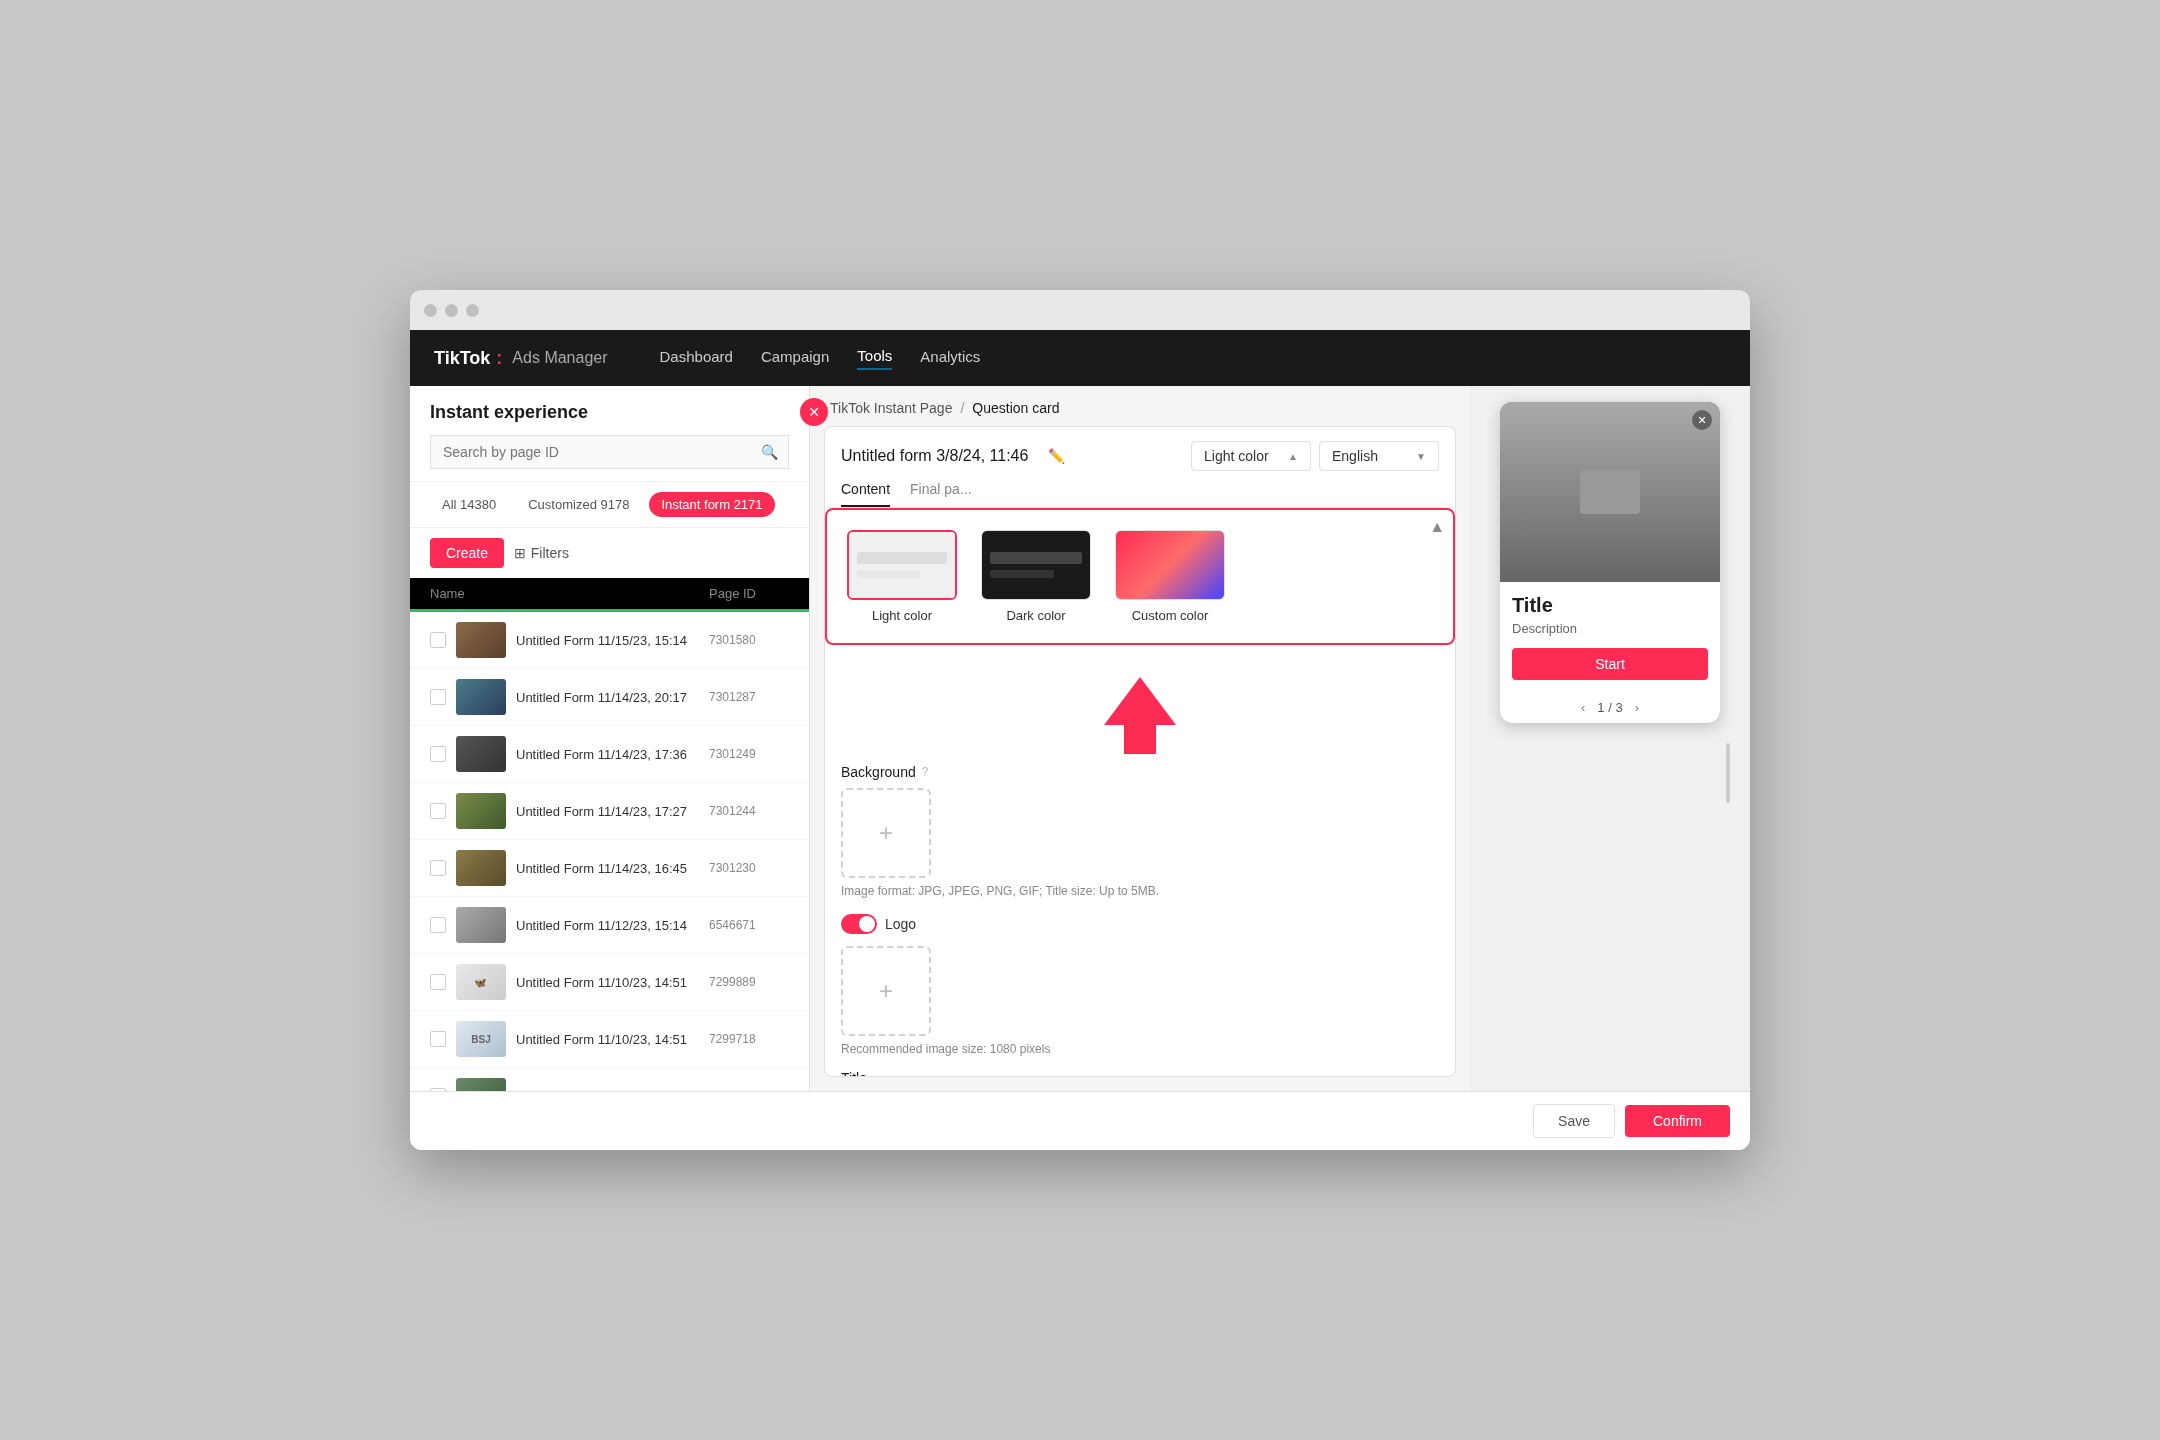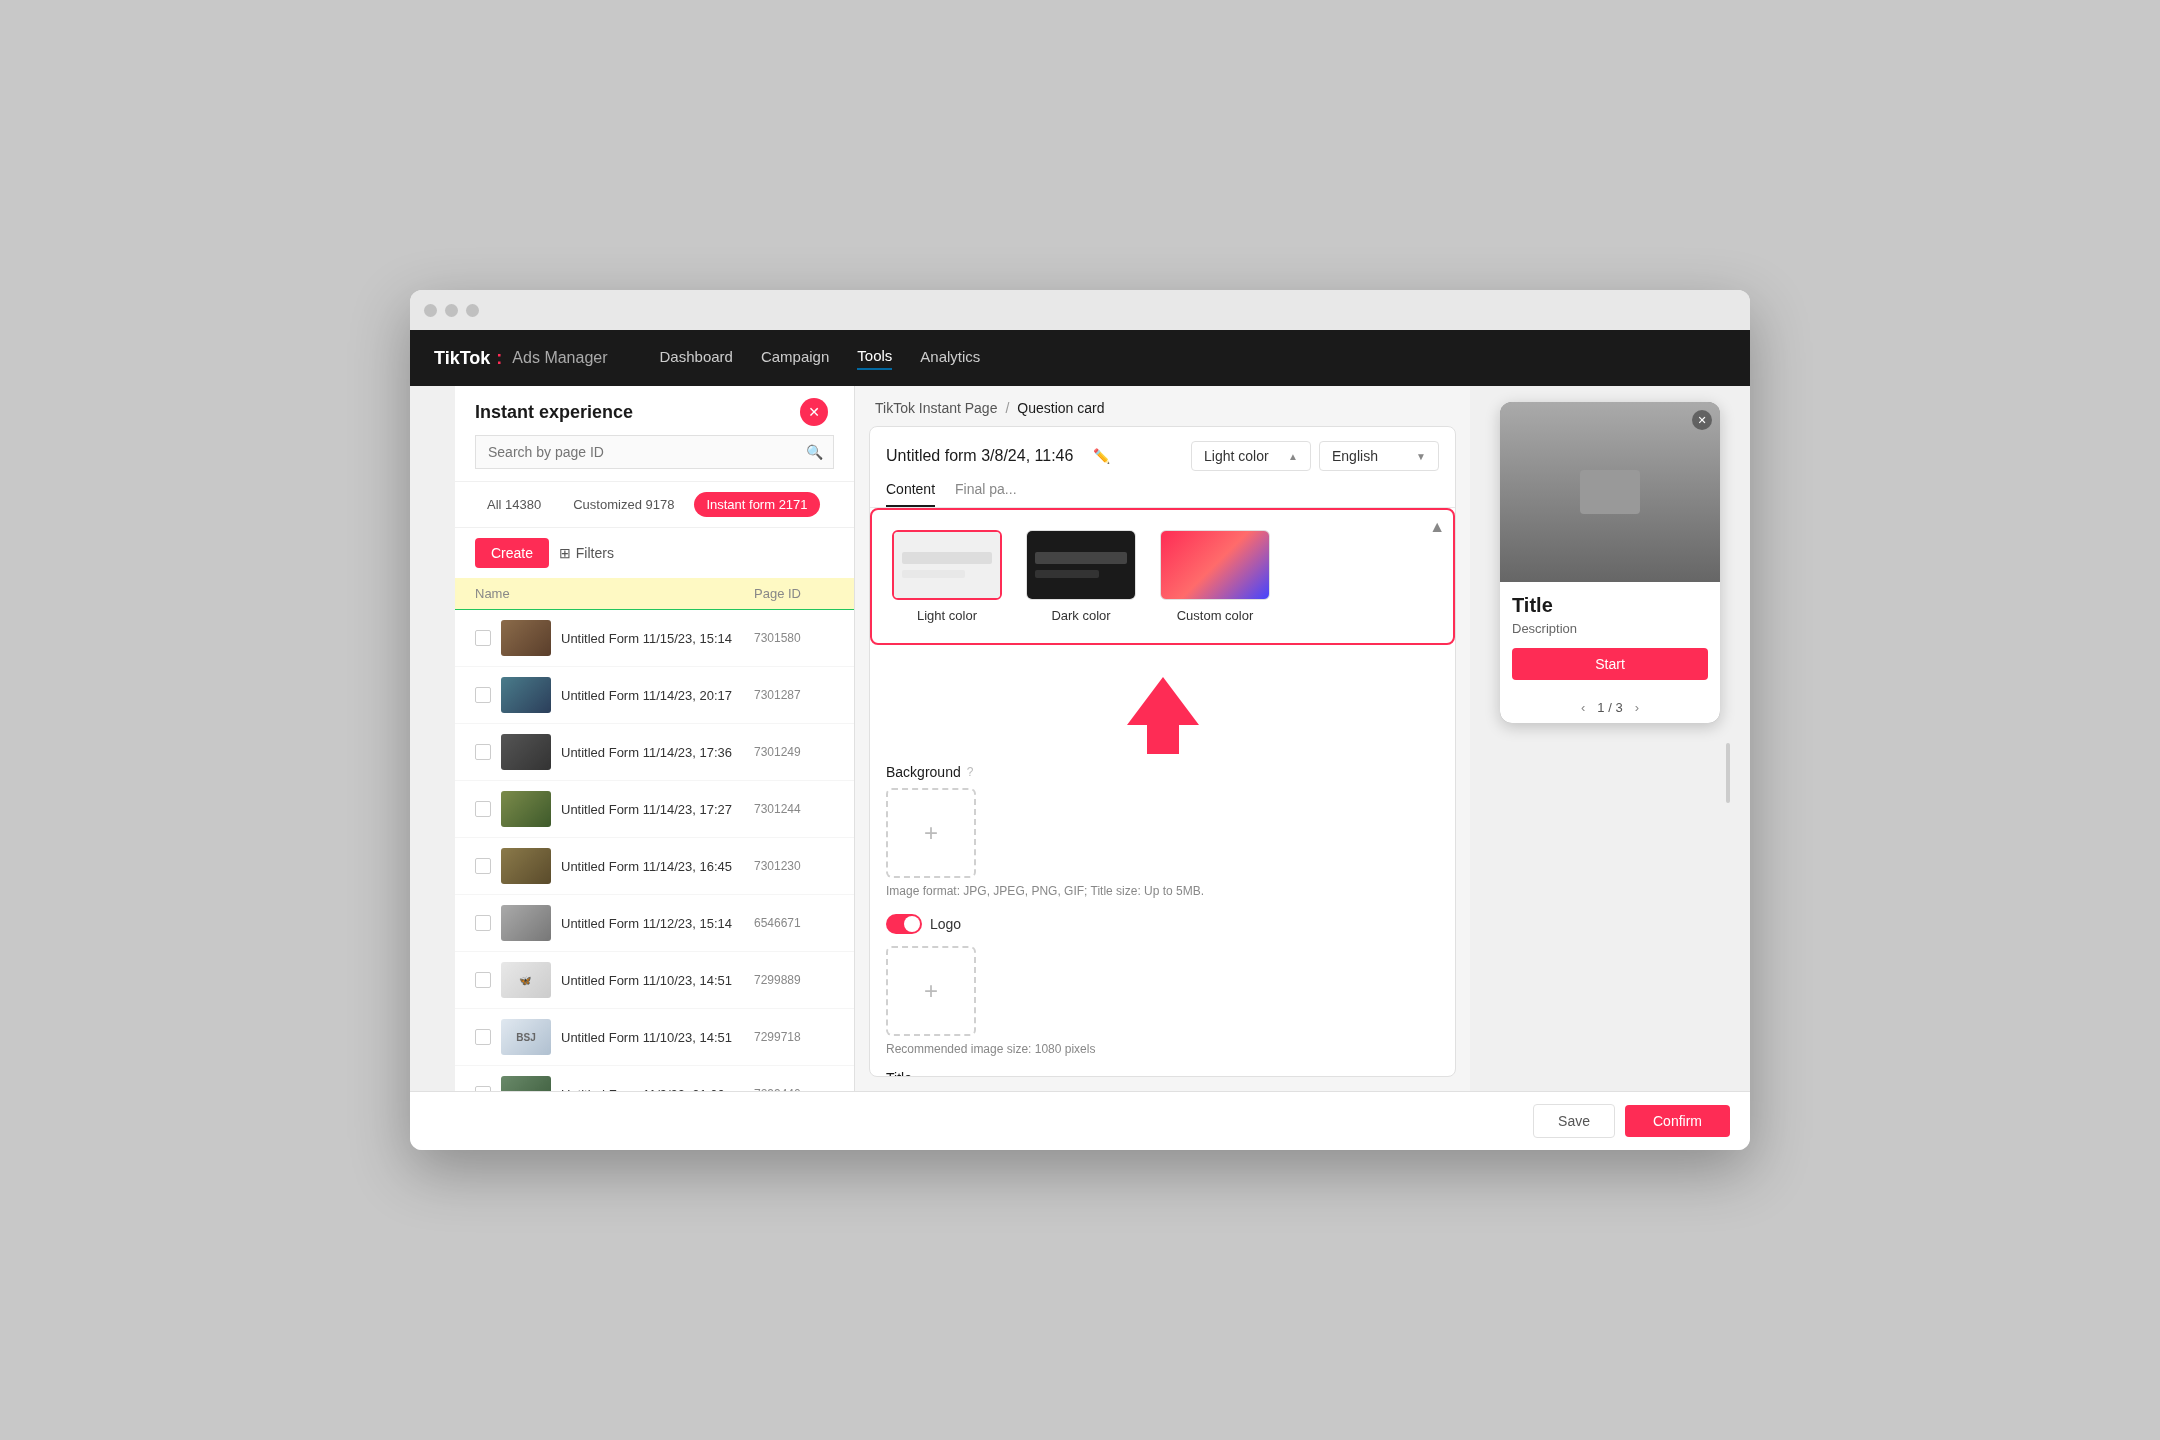--- a/index.html
+++ b/index.html
@@ -77,21 +77,20 @@
     .nav-item.active {
       color: white;
       border-bottom: 2px solid #0369a1;
     }
     
     .main-layout {
       flex: 1;
       display: flex;
       overflow: hidden;
       position: relative;
-      padding-left: 45px;
     }
     
     .left-panel {
       width: 400px;
       background: white;
       border-right: 1px solid #e0e0e0;
       display: flex;
       flex-direction: column;
       flex-shrink: 0;
       overflow: hidden;
@@ -170,22 +169,22 @@
       gap: 5px;
       color: #555;
       font-size: 14px;
       cursor: pointer;
       border: none;
       background: none;
     }
     .table-header {
       display: flex;
       padding: 8px 20px;
-      background: #fef9c3;
-      border-bottom: 1px solid #22c55e;
+      background: #000000;
+      border-bottom: 3px solid #22c55e;
     }
     .th-name { flex: 1; font-size: 13px; color: #888; font-weight: 500; }
     .th-pageid { width: 80px; font-size: 13px; color: #888; font-weight: 500; }
     .table-rows { overflow-y: auto; flex: 1; }
     .table-row {
       display: flex;
       align-items: center;
       padding: 10px 20px;
       border-bottom: 1px solid #f5f5f5;
       gap: 10px;

